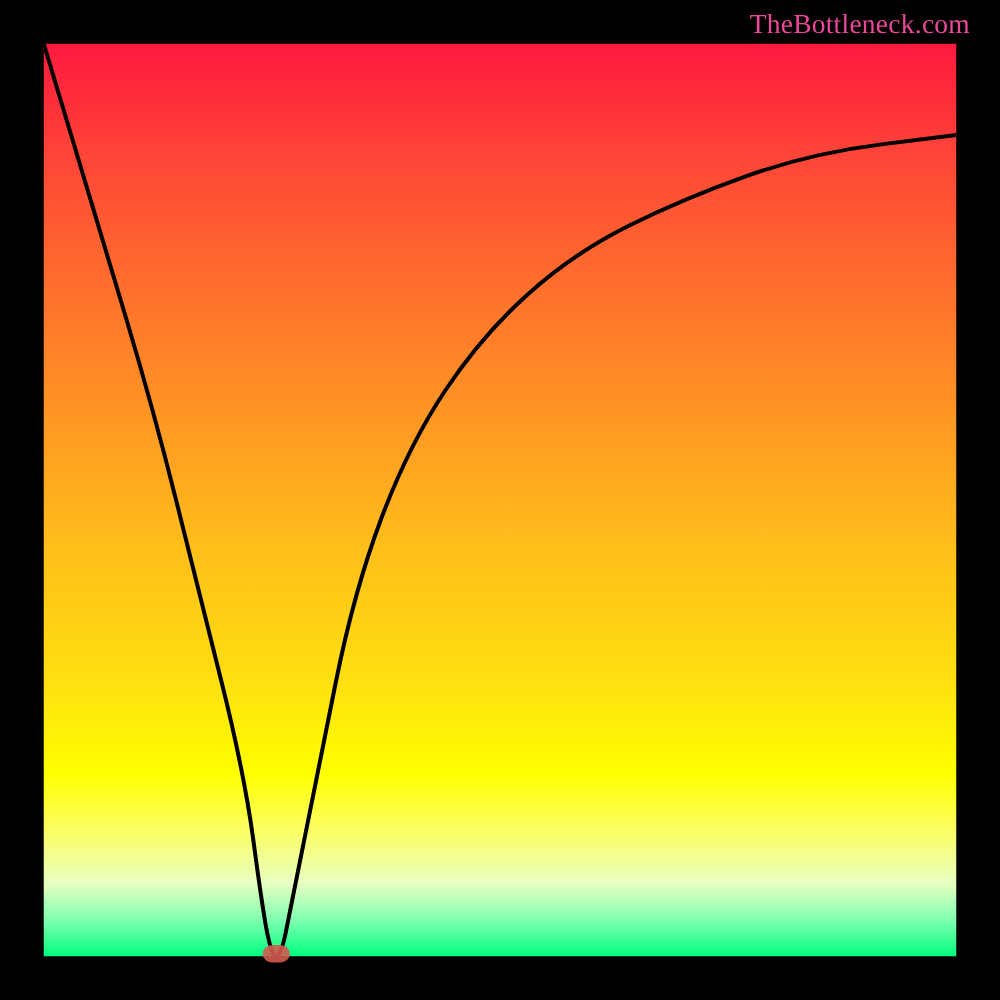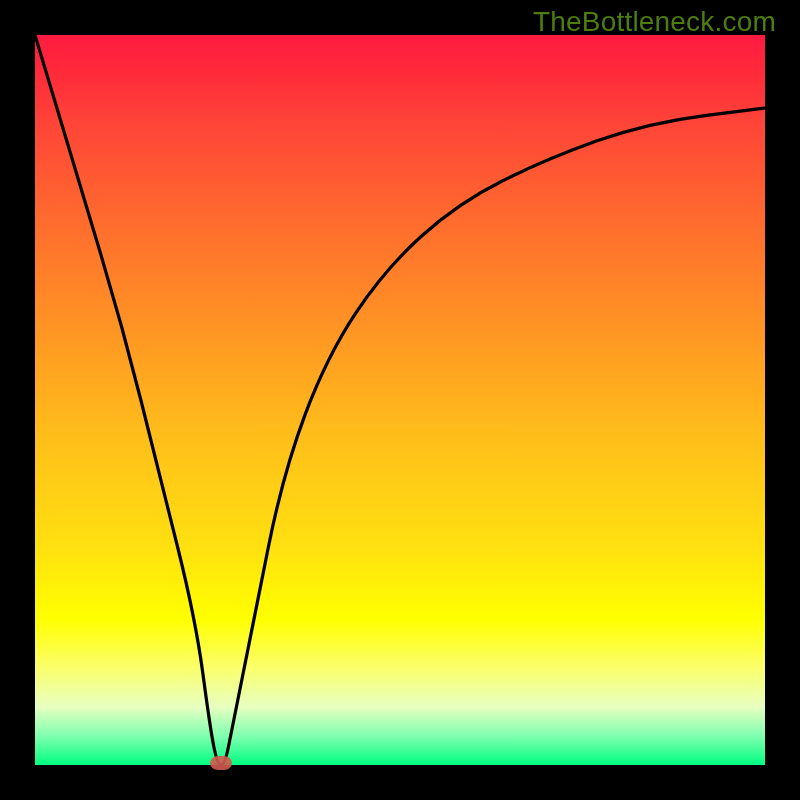--- a/index.html
+++ b/index.html
@@ -37,23 +37,23 @@
       #fcff60 86%,
       #e8ffc0 92%,
       #80ffb0 96%,
       #00ff80 100%
     );
   }
   .attribution {
     position: absolute;
     top: 6px;
     right: 24px;
-    font-family: Liberation Sans, sans-serif;
-    font-size: 28px;
-    color: #4d7c0f;
+    font-family: Liberation Serif, serif;
+    font-size: 22px;
+    color: #ec4899;
     letter-spacing: 0.2px;
   }
   svg.curve {
     position: absolute;
     left: 0;
     top: 0;
     width: 730px;
     height: 730px;
   }
   .curve path {

